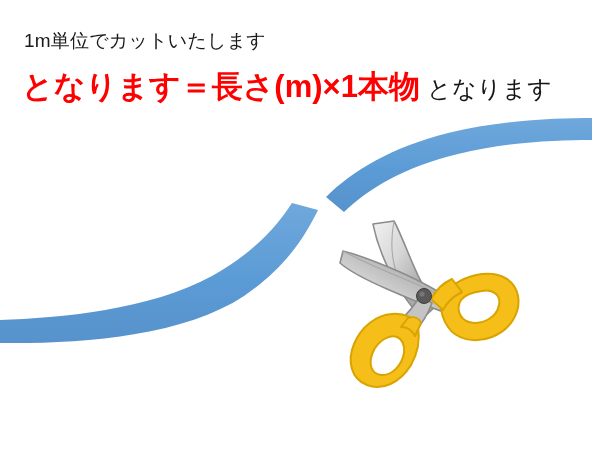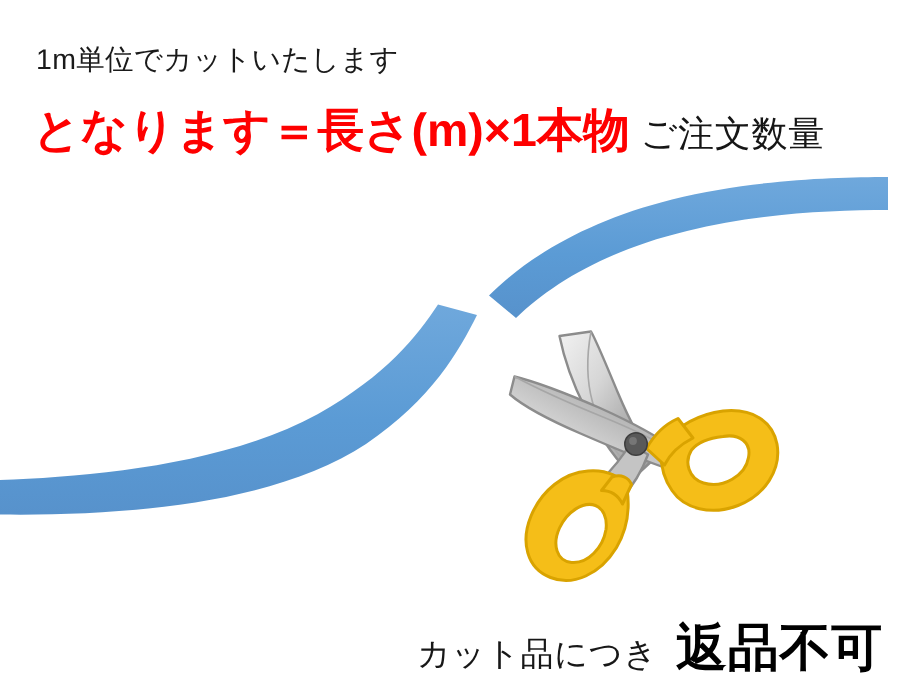--- a/index.html
+++ b/index.html
@@ -195,20 +195,17 @@
 
     <g>
       <circle cx="424" cy="296" r="7.5" fill="#595959" stroke="#3F3F3F" stroke-width="1"></circle>
       <circle cx="422" cy="294" r="2.6" fill="#767676"></circle>
     </g>
   </svg>
 
   <div class="line-1">1m単位でカットいたします</div>
 
   <div class="line-2">
-    <span class="red">となります＝長さ(m)×1本物</span><span class="blk">ご注文数量</span>
+    <span class="red">となります＝長さ(m)×1本物</span><span class="blk">となります</span>
   </div>
 
-  <div class="line-3">
-    <span class="small">カット品につき</span><span class="big">返品不可</span>
-  </div>
 
 </div>
 
 </body></html>

